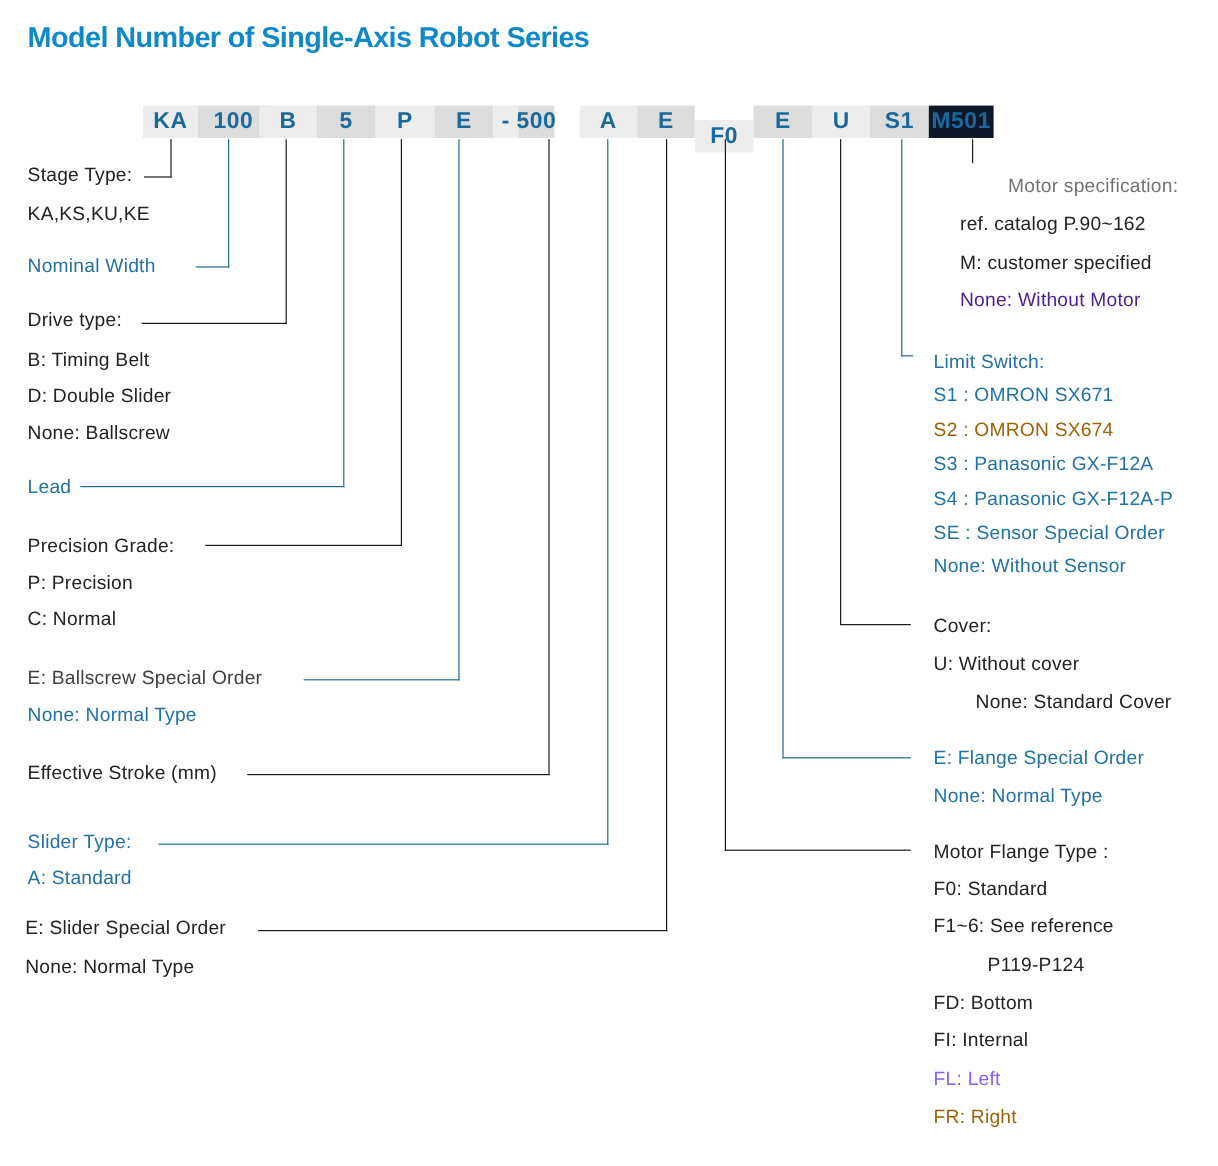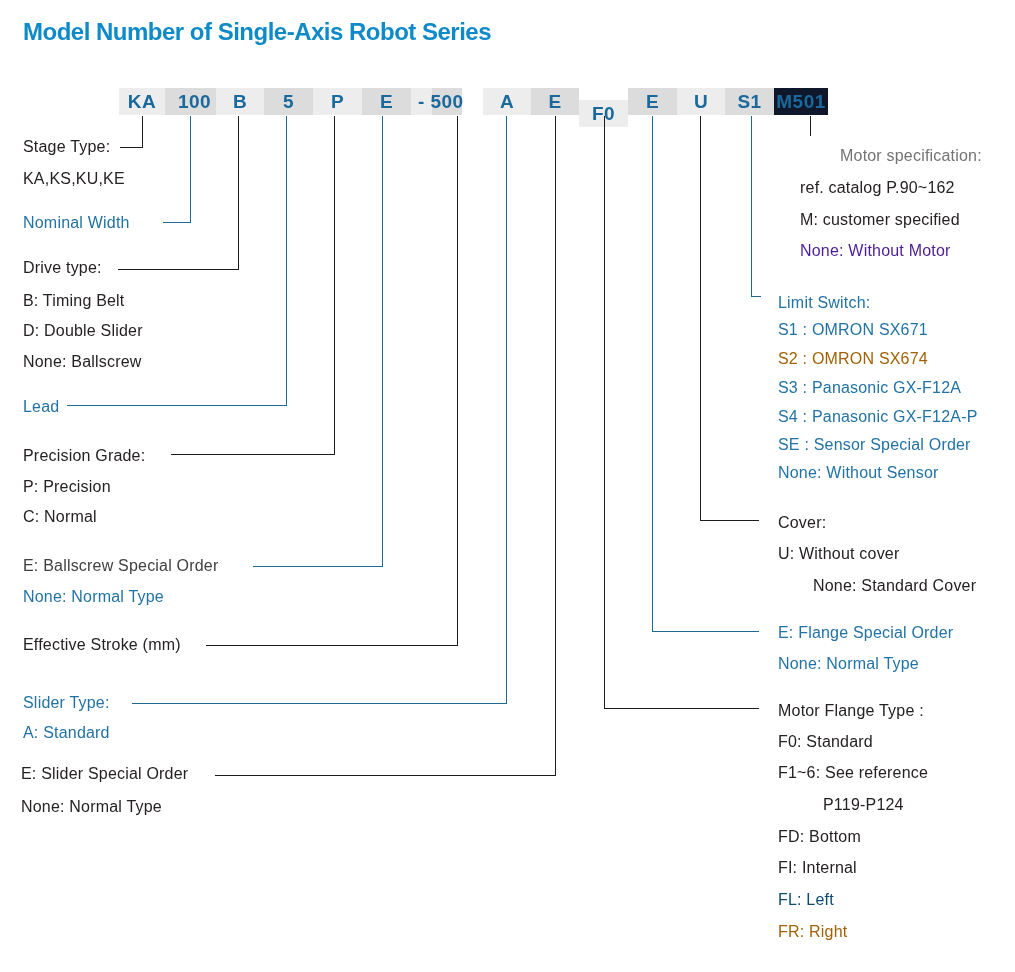--- a/index.html
+++ b/index.html
@@ -107,16 +107,16 @@
       <div class="lbl" style="left: 778px; top: 543px; color: rgb(38, 34, 36);">U: Without cover</div>
       <div class="lbl" style="left: 778px; top: 575px; color: rgb(38, 34, 36); margin-left: 35px;">None: Standard Cover</div>
       <div class="lbl" style="left: 778px; top: 622px; color: rgb(34, 115, 164);">E: Flange Special Order</div>
       <div class="lbl" style="left: 778px; top: 653px; color: rgb(34, 115, 164);">None: Normal Type</div>
       <div class="lbl" style="left: 778px; top: 700px; color: rgb(38, 34, 36);">Motor Flange Type :</div>
       <div class="lbl" style="left: 778px; top: 731px; color: rgb(38, 34, 36);">F0: Standard</div>
       <div class="lbl" style="left: 778px; top: 762px; color: rgb(38, 34, 36);">F1~6: See reference</div>
       <div class="lbl" style="left: 823px; top: 794px; color: rgb(38, 34, 36);">P119-P124</div>
       <div class="lbl" style="left: 778px; top: 826px; color: rgb(38, 34, 36);">FD: Bottom</div>
       <div class="lbl" style="left: 778px; top: 857px; color: rgb(38, 34, 36);">FI: Internal</div>
-      <div class="lbl" style="left: 778px; top: 889px; color: #0c4a6e;">FL: Left</div>
+      <div class="lbl" style="left: 778px; top: 889px; color: #8b5cf6;">FL: Left</div>
       <div class="lbl" style="left: 778px; top: 921px; color: #a16207;">FR: Right</div>
     </div>
 </div>
 
 </body></html>

